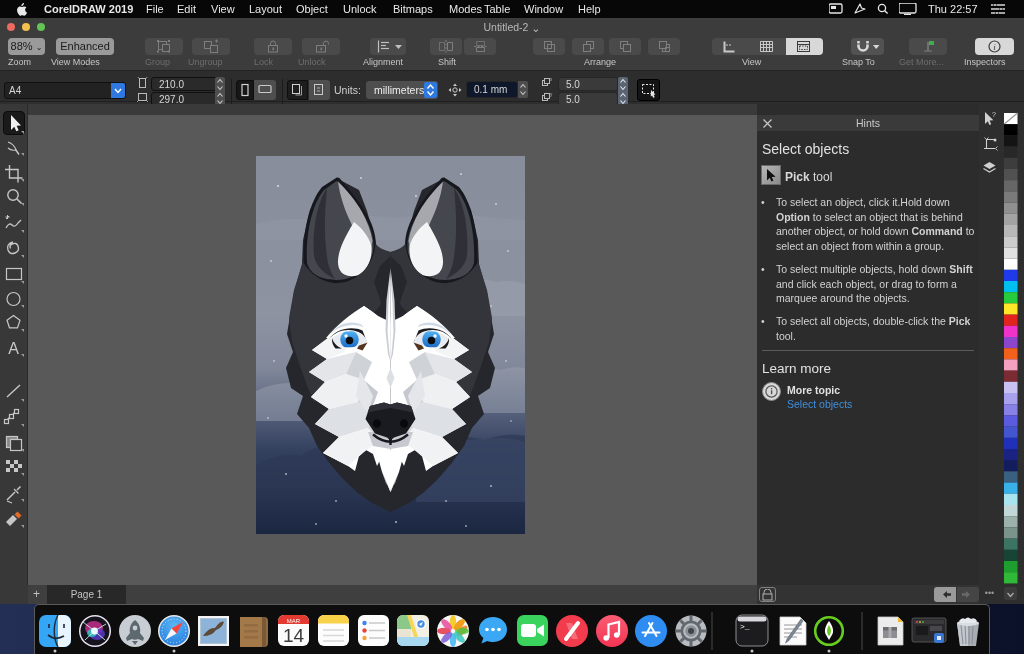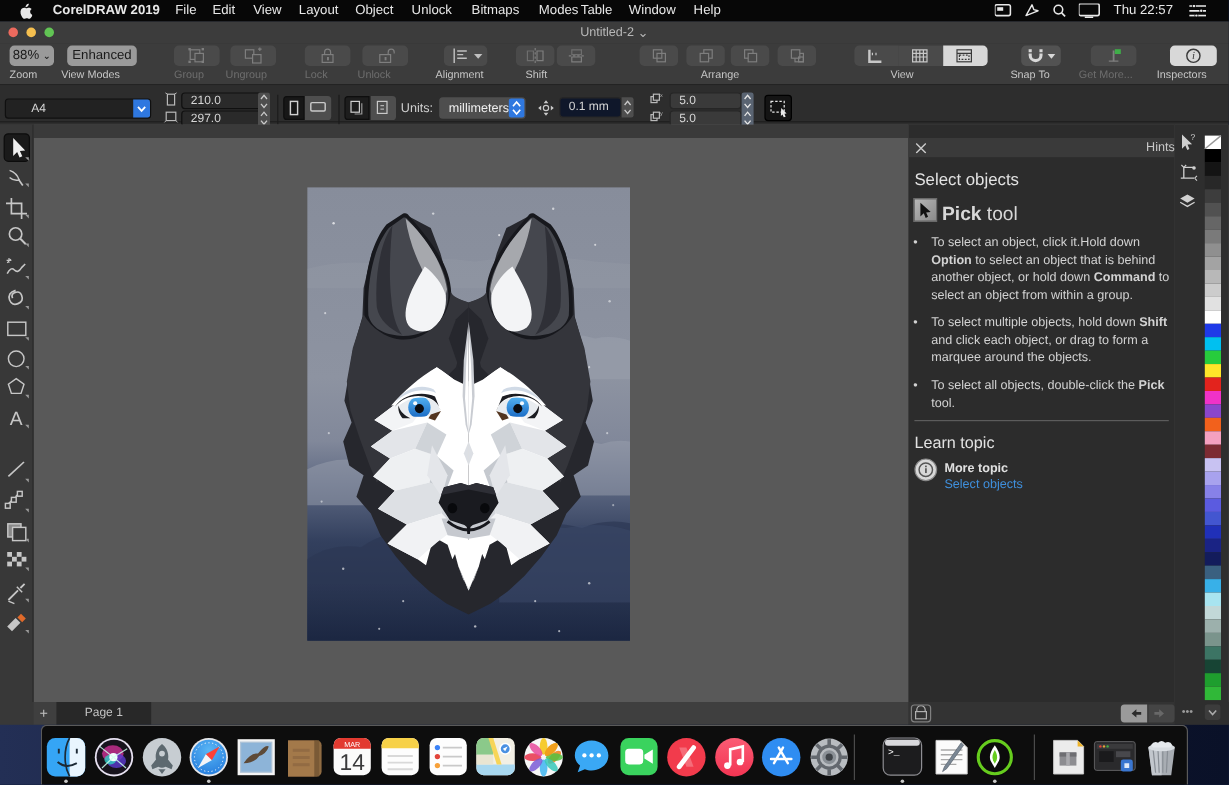--- a/index.html
+++ b/index.html
@@ -23,21 +23,21 @@
 #propbar { left:0; top:53px; width:1024px; height:31px; background:#2d2d2d; border-bottom:1px solid #1f1f1f; }
 .pfield { position:absolute; background:#1f1f1f; border:1px solid #101010; border-radius:3px; color:#d6d6d6; font-size:10px; }
 
 #main { left:0; top:86px; width:1024px; height:481px; background:#595959; }
 #toolbox { left:0; top:0; width:28px; height:481px; background:#383838; border-right:1px solid #2a2a2a; }
 #canvas { left:28px; top:0; width:729px; height:481px; background:#595959; }
 #canvastop { left:28px; top:0; width:729px; height:11px; background:#3a3a3a; }
 #page { left:256px; top:52px; width:269px; height:378px; }
 
 #hints { left:757px; top:0; width:222px; height:481px; background:#2c2c2c; }
-#hintshead { left:0; top:11px; width:222px; height:16px; background:#3a3a3a; color:#c8c8c8; font-size:10.5px; text-align:right; line-height:16px; }
+#hintshead { left:0; top:11px; width:222px; height:16px; background:#3a3a3a; color:#c8c8c8; font-size:10.5px; text-align:center; line-height:16px; }
 #iconstrip { left:979px; top:0; width:21px; height:481px; background:#2e2e2e; }
 #palette { left:1000px; top:0; width:24px; height:481px; background:#2e2e2e; }
 
 #statusbar { left:0; top:585px; width:1024px; height:19px; background:#3c3c3c; }
 #dockzone { left:0; top:604px; width:1024px; height:50px; background:#0b1530; }
 #dockpanel { position:absolute; left:34px; top:0; width:956px; height:50px; background:#0d0d0d; border:1px solid #5a5a5a; border-bottom:none; border-radius:5px 5px 0 0; }
 </style>
 </head>
 <body>
 <div id="screen">
@@ -222,21 +222,21 @@
             <path d="M15 13 h8" stroke="#7e7e7e"></path>
           </svg></div>
       <div class="tlab dim" style="left:899px;width:58px">Get More...</div>
       <div class="tbtn wh" style="left:975px;width:39px"><svg width="39" height="17" viewBox="0 0 39 17">
             <circle cx="19.5" cy="8.5" r="5.5" fill="none" stroke="#3a3a3a" stroke-width="1.2"></circle>
             <text x="19.5" y="11.5" font-size="9" font-style="italic" font-family="Liberation Serif" text-anchor="middle" fill="#3a3a3a">i</text>
           </svg></div>
       <div class="tlab" style="left:964px;width:60px">Inspectors</div>
     </div>
     <div id="propbar" class="abs">
-      <div class="pfield" style="left:4px;top:11px;width:122px;height:17px;line-height:15px;padding-left:21px;background:#222">A4
+      <div class="pfield" style="left:4px;top:11px;width:122px;height:17px;line-height:15px;padding-left:4px;background:#222">A4
         <div class="abs" style="right:0;top:0;width:14px;height:15px;background:#2f78e0;border-radius:0 2px 2px 0;text-align:center"><svg width="8" height="15" viewBox="0 0 8 15">
               <path d="M1 6 l3 3.4 l3 -3.4" fill="none" stroke="#fff" stroke-width="1.5"></path>
             </svg></div>
       </div>
       <svg class="abs" style="left:136px;top:6px" width="13" height="26" viewBox="0 0 13 26">
           <g fill="none" stroke="#b9b9b9">
             <rect x="3.5" y="1.5" width="6" height="9"></rect>
             <path d="M3.5 1.5 l-2 -1.5 M9.5 1.5 l2 -1.5" stroke-width=".8"></path>
             <rect x="2.5" y="16.5" width="8" height="7"></rect>
             <path d="M2.5 23.5 l-1.5 1.5 M10.5 23.5 l1.5 1.5" stroke-width=".8"></path>
@@ -507,28 +507,28 @@
       </svg></div>
       <div id="hints" class="abs">
         <div id="hintshead" class="abs">Hints</div>
         <svg class="abs" style="left:6px;top:15px" width="9" height="9" viewBox="0 0 9 9">
             <path d="M0.5 0.5 L8.5 8.5 M8.5 0.5 L0.5 8.5" stroke="#c8c8c8" stroke-width="1.2"></path>
           </svg>
         <div class="abs" style="left:5px;top:37px;font-size:14px;color:#e2e2e2">Select objects</div>
         <div class="abs" style="left:4px;top:61px;width:20px;height:20px;background:linear-gradient(135deg,#b8b8b8,#8a8a8a);border:1px solid #6a6a6a"><svg width="18" height="18" viewBox="0 0 18 18">
               <path d="M5 3 L5 14.5 L7.8 11.8 L9.4 15.6 L11.4 14.7 L9.8 11 L13.6 10.7 Z" fill="#111"></path>
             </svg></div>
-        <div class="abs" style="left:28px;top:66px;font-size:16px;color:#d8d8d8"><b>Pick</b> tool</div>
+        <div class="abs" style="left:28px;top:66px;font-size:12px;color:#d8d8d8"><b>Pick</b> tool</div>
         <div class="abs" style="left:4px;top:91px;width:215px;font-size:10.5px;line-height:14.7px;color:#d2d2d2">
           <div style="position:relative;padding-left:15px;margin-bottom:8px"><span style="position:absolute;left:0">•</span>To select an object, click it.Hold down <b>Option</b> to select an object that is behind another object, or hold down <b>Command</b> to select an object from within a group.</div>
           <div style="position:relative;padding-left:15px;margin-bottom:8px"><span style="position:absolute;left:0">•</span>To select multiple objects, hold down <b>Shift</b> and click each object, or drag to form a marquee around the objects.</div>
           <div style="position:relative;padding-left:15px"><span style="position:absolute;left:0">•</span>To select all objects, double-click the <b>Pick</b> tool.</div>
         </div>
         <div class="abs" style="left:5px;top:246px;width:212px;height:1px;background:#5c5c5c"></div>
-        <div class="abs" style="left:5px;top:257px;font-size:13.5px;color:#e2e2e2">Learn topic</div>
+        <div class="abs" style="left:5px;top:257px;font-size:13.5px;color:#e2e2e2">Learn more</div>
         <div class="abs" style="left:5px;top:278px;width:19px;height:19px;border-radius:50%;background:#d8d8d8;border:1px solid #888"><svg width="17" height="17" viewBox="0 0 17 17">
               <circle cx="8.5" cy="8.5" r="5.6" fill="none" stroke="#555" stroke-width="1.2"></circle>
               <rect x="7.9" y="7.2" width="1.4" height="4" fill="#555"></rect>
               <rect x="7.9" y="5" width="1.4" height="1.4" fill="#555"></rect>
             </svg></div>
         <div class="abs" style="left:30px;top:280px;font-size:10.5px;color:#e0e0e0;font-weight:bold">More topic</div>
         <div class="abs" style="left:30px;top:294px;font-size:10.5px;color:#3f8fdc">Select objects</div>
       </div>
       <div id="iconstrip" class="abs"><svg width="21" height="481" viewBox="0 0 21 481">
         <g fill="none" stroke="#d0d0d0" stroke-width="1.1">

